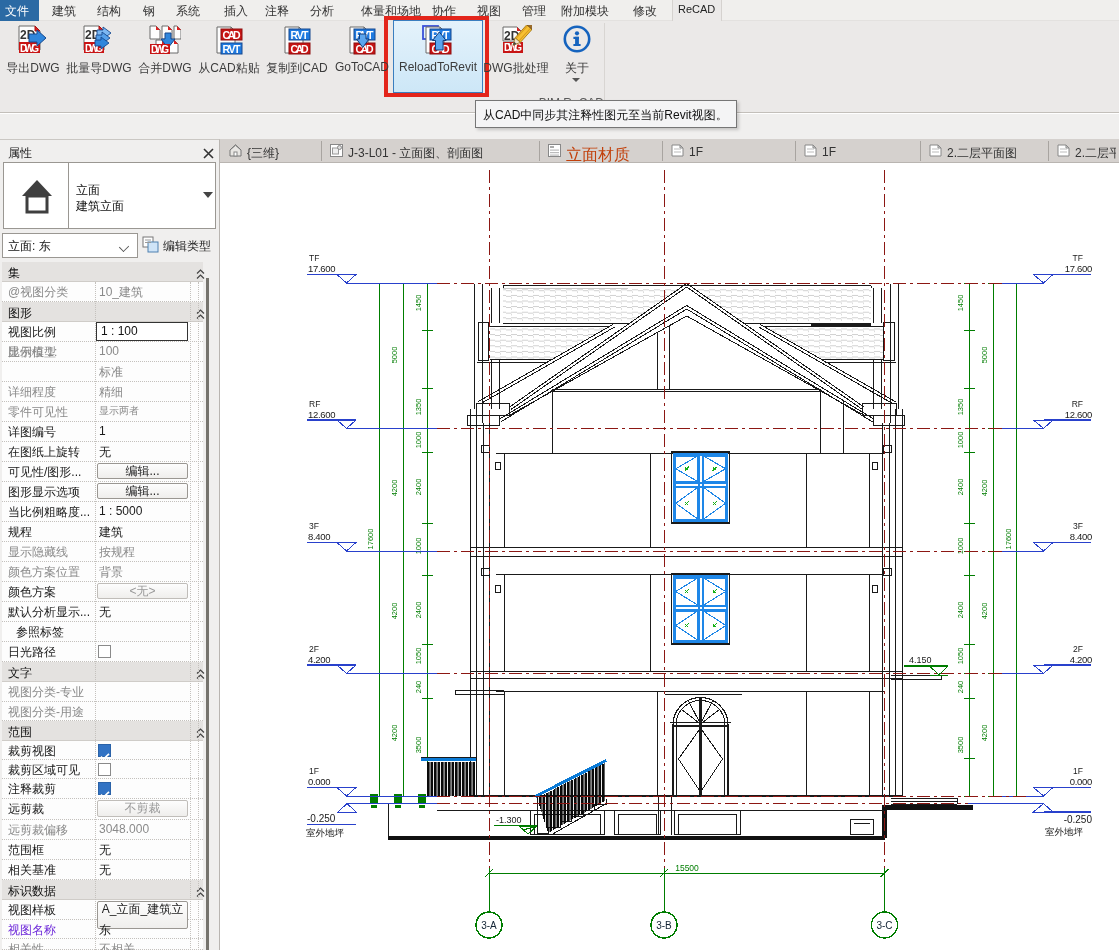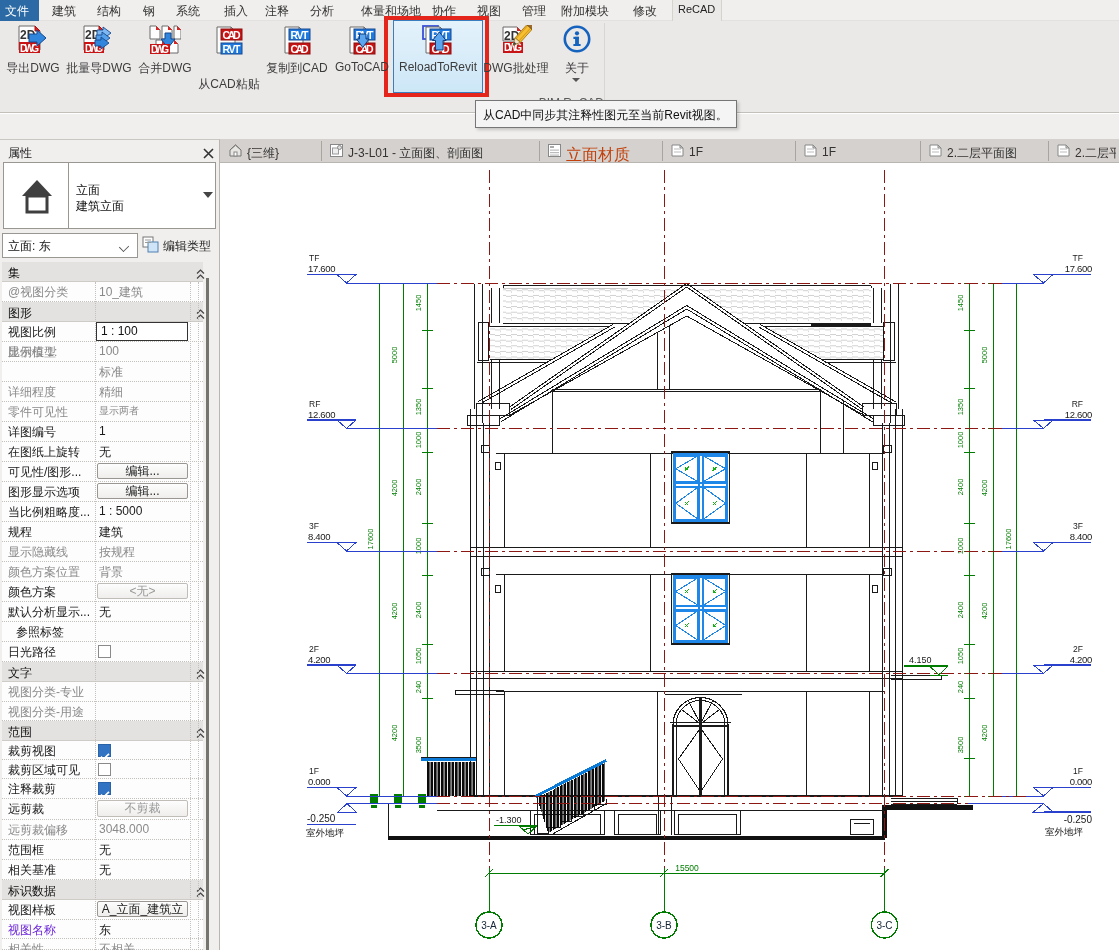--- a/index.html
+++ b/index.html
@@ -67,21 +67,21 @@
     </svg></div>
 <div class="abs" style="left:105px;top:60px;width:120px;text-align:center;font-size:12px;color:#3c3c3c">合并DWG</div>
 <div class="abs" style="left:213px;top:25px;width:32px;height:32px"><svg width="32" height="32" viewBox="0 0 32 32">
       <path d="M4 2 h14 l4 4 v22 h-18 z" fill="#fdfdfd" stroke="#6a6a6a"></path>
       <path d="M18 2 l4 4 h-4 z" fill="#fdfdfd" stroke="#6a6a6a"></path>
       <rect x="8" y="4" width="21" height="11" fill="#c81414" stroke="#8d0f0f"></rect>
       <text x="9.5" y="13.5" font-size="10.5" font-weight="bold" fill="#fff" font-family="Liberation Sans" textLength="18">CAD</text>
       <rect x="8" y="18" width="21" height="11" fill="#1f7ae0" stroke="#16488e"></rect>
       <text x="9.5" y="27.5" font-size="10.5" font-weight="bold" fill="#fff" font-family="Liberation Sans" textLength="18">RVT</text>
     </svg></div>
-<div class="abs" style="left:169px;top:76px;width:120px;text-align:center;font-size:12px;color:#3c3c3c">从CAD粘贴</div>
+<div class="abs" style="left:169px;top:60px;width:120px;text-align:center;font-size:12px;color:#3c3c3c">从CAD粘贴</div>
 <div class="abs" style="left:281px;top:25px;width:32px;height:32px"><svg width="32" height="32" viewBox="0 0 32 32">
       <path d="M4 2 h14 l4 4 v22 h-18 z" fill="#fdfdfd" stroke="#6a6a6a"></path>
       <path d="M18 2 l4 4 h-4 z" fill="#fdfdfd" stroke="#6a6a6a"></path>
       <rect x="8" y="4" width="21" height="11" fill="#1f7ae0" stroke="#16488e"></rect>
       <text x="9.5" y="13.5" font-size="10.5" font-weight="bold" fill="#fff" font-family="Liberation Sans" textLength="18">RVT</text>
       <rect x="8" y="18" width="21" height="11" fill="#c81414" stroke="#8d0f0f"></rect>
       <text x="9.5" y="27.5" font-size="10.5" font-weight="bold" fill="#fff" font-family="Liberation Sans" textLength="18">CAD</text>
     </svg></div>
 <div class="abs" style="left:237px;top:60px;width:120px;text-align:center;font-size:12px;color:#3c3c3c">复制到CAD</div>
 <div class="abs" style="left:346px;top:25px;width:32px;height:32px"><svg width="32" height="32" viewBox="0 0 32 32">
@@ -317,21 +317,21 @@
 <div class="abs" style="left:2px;top:860px;width:201px;height:20px;border-bottom:1px dotted #c4c1bd"></div>
 <div class="abs" style="left:8px;top:862px;font-size:12px;color:#1a1a1a;white-space:nowrap;overflow:hidden;width:86px">相关基准</div>
 <div class="abs" style="left:99px;top:862px;font-size:12px;color:#1a1a1a;white-space:nowrap;overflow:hidden;width:88px">无</div>
 <div class="abs" style="left:2px;top:880px;width:201px;height:20px;background:#e4e2e0;border-bottom:1px solid #cfccc8"></div>
 <div class="abs" style="left:8px;top:883px;font-size:12px;color:#111">标识数据</div>
 <div class="abs" style="left:196px;top:884px"><svg width="9" height="11" viewBox="0 0 9 11">
       <path d="M1 4.5 L4.5 1 L8 4.5 M1 9.5 L4.5 6 L8 9.5" fill="none" stroke="#444" stroke-width="1.2"></path>
     </svg></div>
 <div class="abs" style="left:2px;top:900px;width:201px;height:20px;border-bottom:1px dotted #c4c1bd"></div>
 <div class="abs" style="left:8px;top:902px;font-size:12px;color:#1a1a1a;white-space:nowrap;overflow:hidden;width:86px">视图样板</div>
-<div class="abs" style="left:97px;top:901px;width:91px;height:16px;background:linear-gradient(#fdfdfd,#efeeec);border:1px solid #9a9792;border-radius:2px;text-align:center;font-size:12px;color:#222;line-height:14px;white-space:nowrap;overflow:hidden">A_立面_建筑立</div>
+<div class="abs" style="left:97px;top:901px;width:91px;height:28px;background:linear-gradient(#fdfdfd,#efeeec);border:1px solid #9a9792;border-radius:2px;text-align:center;font-size:12px;color:#222;line-height:14px;white-space:nowrap;overflow:hidden">A_立面_建筑立</div>
 <div class="abs" style="left:2px;top:920px;width:201px;height:19px;border-bottom:1px dotted #c4c1bd"></div>
 <div class="abs" style="left:8px;top:922px;font-size:12px;color:#6d28d9;white-space:nowrap;overflow:hidden;width:86px">视图名称</div>
 <div class="abs" style="left:99px;top:922px;font-size:12px;color:#1a1a1a;white-space:nowrap;overflow:hidden;width:88px">东</div>
 <div class="abs" style="left:2px;top:939px;width:201px;height:11px;border-bottom:1px dotted #c4c1bd"></div>
 <div class="abs" style="left:8px;top:941px;font-size:12px;color:#8a8a8a;white-space:nowrap;overflow:hidden;width:86px">相关性</div>
 <div class="abs" style="left:99px;top:941px;font-size:12px;color:#8a8a8a;white-space:nowrap;overflow:hidden;width:88px">不相关</div>
 <div class="abs" style="left:95px;top:282px;width:1px;height:668px;border-left:1px dotted #c4c1bd"></div>
 <div class="abs" style="left:190px;top:282px;width:1px;height:668px;border-left:1px dotted #c4c1bd"></div>
 <div class="abs" style="left:198px;top:282px;width:1px;height:668px;border-left:1px dotted #c4c1bd"></div>
 <div class="abs" style="left:206px;top:278px;width:3px;height:672px;background:#76746e"></div>

